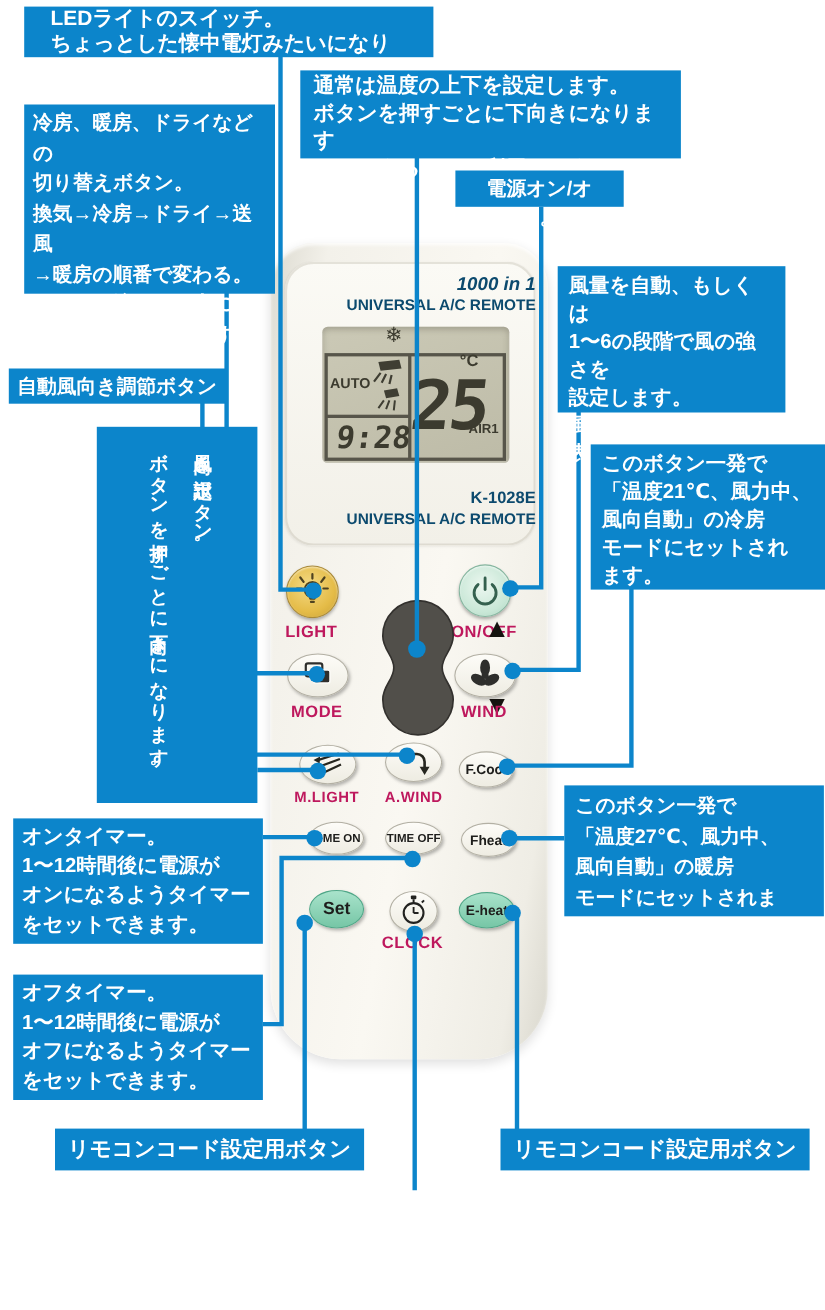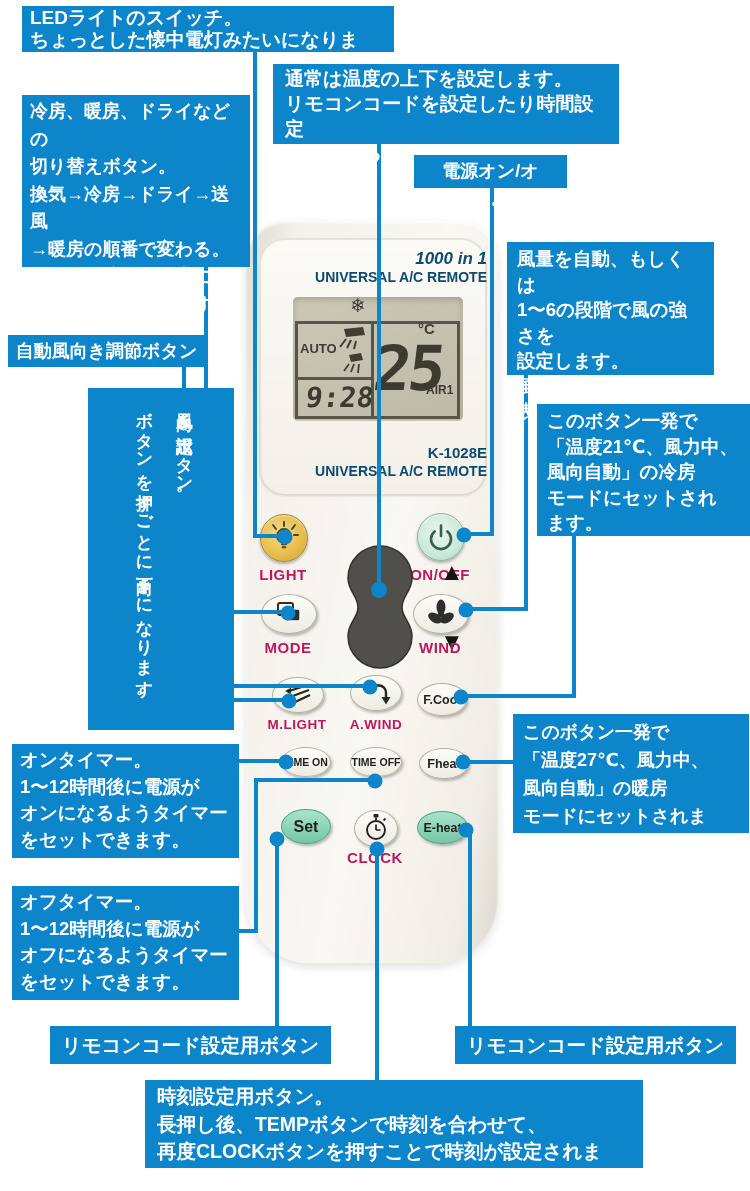--- a/index.html
+++ b/index.html
@@ -180,25 +180,25 @@
       <circle cx="461" cy="697" r="7.5"></circle>
       <circle cx="286" cy="762" r="7.5"></circle>
       <circle cx="463" cy="762" r="7.5"></circle>
       <circle cx="375" cy="781" r="7.5"></circle>
       <circle cx="277" cy="839" r="7.5"></circle>
       <circle cx="377" cy="849" r="7.5"></circle>
       <circle cx="466" cy="830" r="7.5"></circle>
     </g>
   </svg>
 
-  <div class="callout" style="left:22px;top:6px;width:372px;height:46px;font-size:19px;line-height:22px;padding:1px 8px;">LEDライトのスイッチ。
+  <div class="callout" style="left:22px;top:6px;width:372px;height:46px;font-size:19px;line-height:22px;padding:1px 24px;">LEDライトのスイッチ。
 ちょっとした懐中電灯みたいになります。</div>
 
   <div class="callout" style="left:273px;top:64px;width:346px;height:80px;font-size:19px;line-height:25px;padding:2px 12px;">通常は温度の上下を設定します。
-リモコンコードを設定したり時間設定
+ボタンを押すごとに下向きになります
 したりするのにも利用します。</div>
 
   <div class="callout" style="left:22px;top:95px;width:228px;height:172px;font-size:18px;line-height:27.5px;padding:3px 8px;">冷房、暖房、ドライなどの
 切り替えボタン。
 換気→冷房→ドライ→送風
 →暖房の順番で変わる。
 モードは液晶画面上にア
 イコンが表示されます。</div>
 
   <div class="callout" style="left:414px;top:155px;width:153px;height:33px;font-size:18px;line-height:27px;padding:3px 12px;text-align:center;">電源オン/オフ。</div>
@@ -232,17 +232,14 @@
 
   <div class="callout" style="left:12px;top:886px;width:227px;height:114px;font-size:18.5px;line-height:26.5px;padding:3px 8px;">オフタイマー。
 1〜12時間後に電源が
 オフになるようタイマー
 をセットできます。</div>
 
   <div class="callout" style="left:50px;top:1026px;width:281px;height:38px;font-size:19.5px;line-height:28px;padding:5px 0;text-align:center;">リモコンコード設定用ボタン</div>
 
   <div class="callout" style="left:455px;top:1026px;width:281px;height:38px;font-size:19.5px;line-height:28px;padding:5px 0;text-align:center;">リモコンコード設定用ボタン</div>
 
-  <div class="callout" style="left:145px;top:1080px;width:498px;height:88px;font-size:19.5px;line-height:27.5px;padding:3px 12px;">時刻設定用ボタン。
-長押し後、TEMPボタンで時刻を合わせて、
-再度CLOCKボタンを押すことで時刻が設定されます。</div>
 
 </div>
 
 </body></html>

